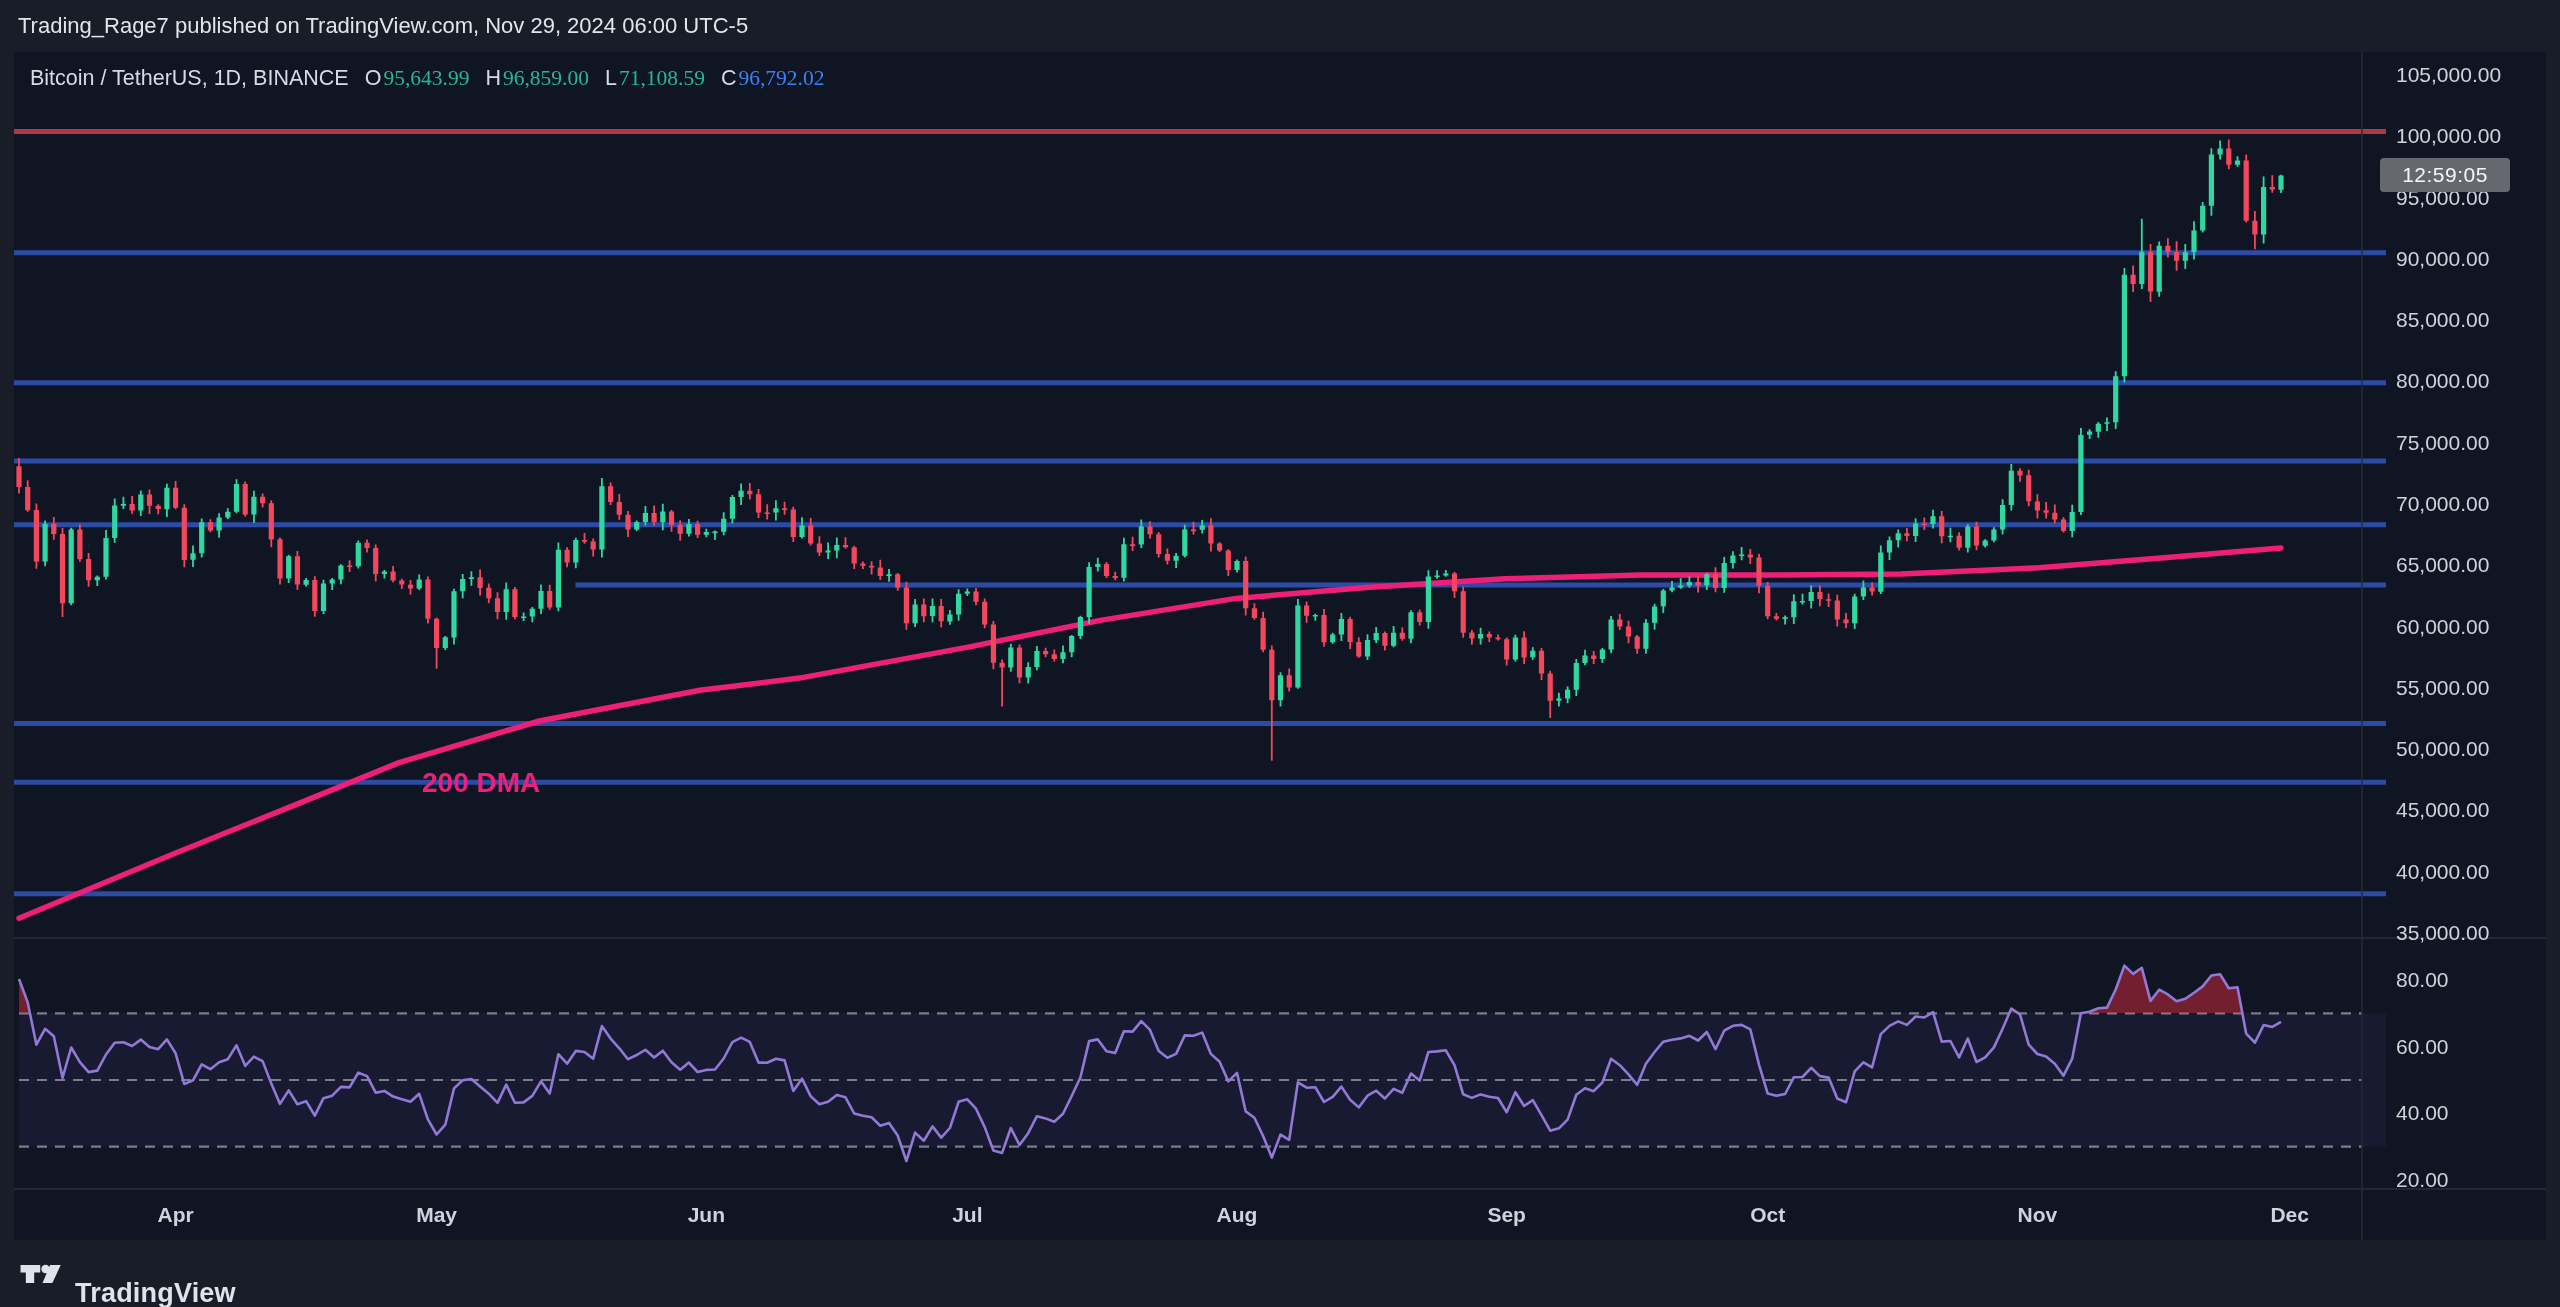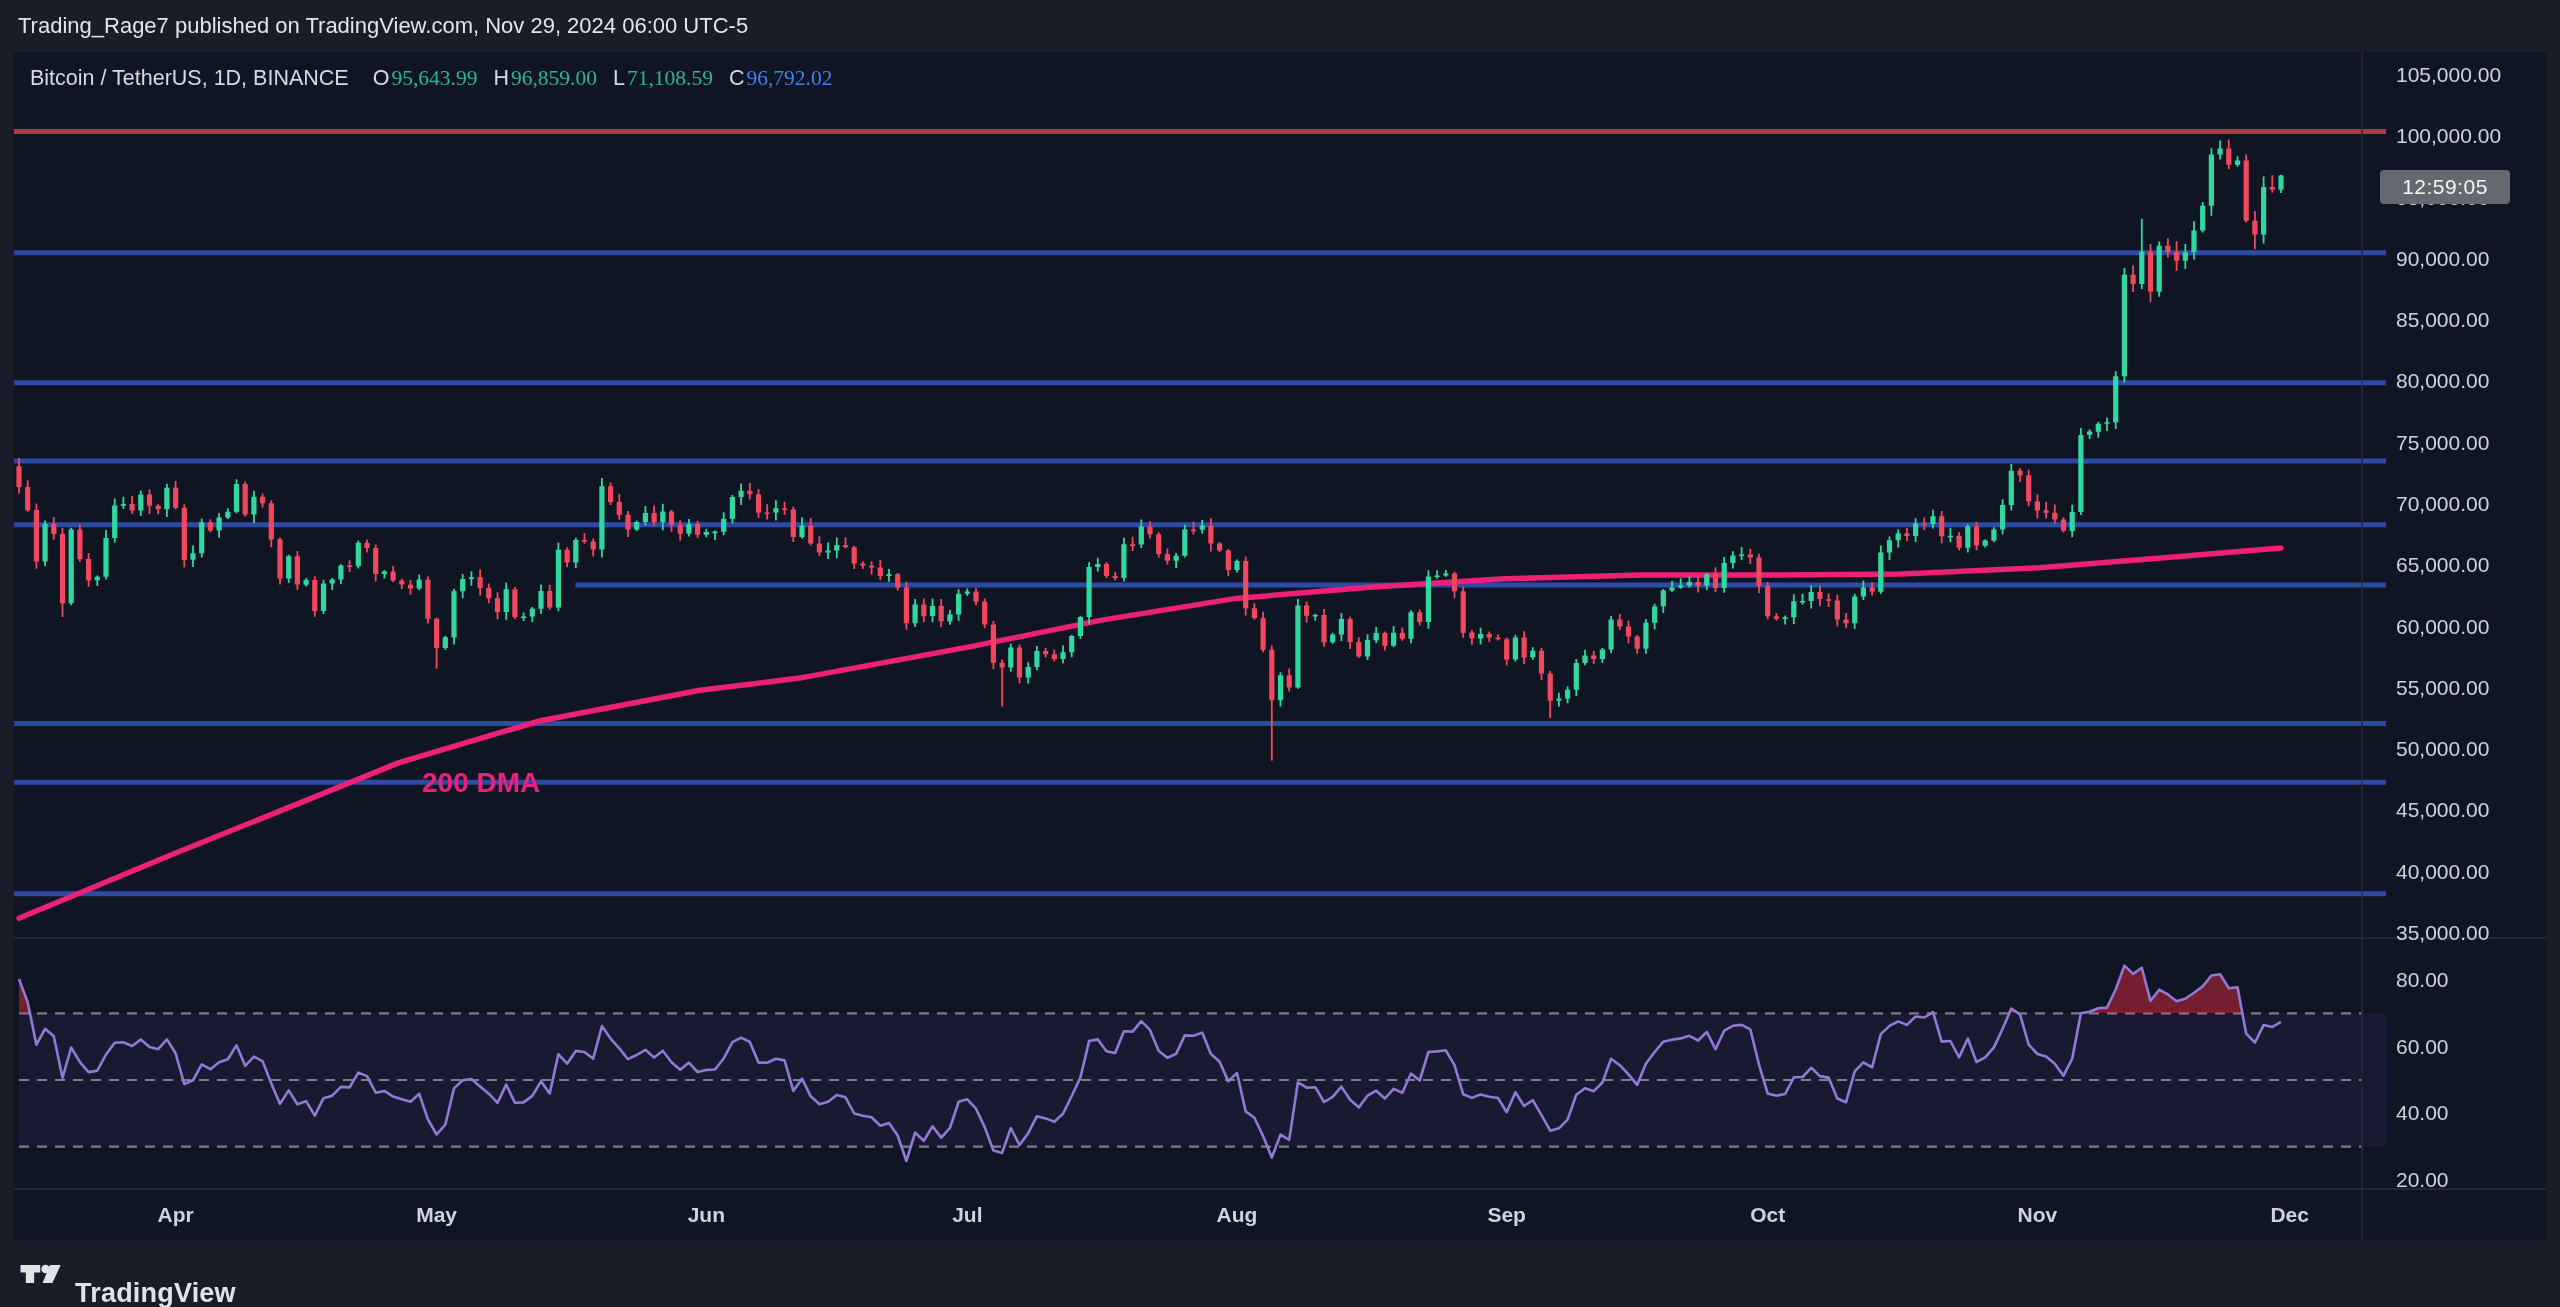--- a/index.html
+++ b/index.html
@@ -3,26 +3,26 @@
 <meta charset="utf-8">
 <style>
   html,body{margin:0;padding:0;background:#191d28;}
   .page{position:relative;width:2560px;height:1307px;background:#191d28;overflow:hidden;
         font-family:"Liberation Sans",sans-serif;}
   .topbar{position:absolute;left:0;top:0;width:2560px;height:52px;display:flex;align-items:center;
           padding-left:18px;box-sizing:border-box;color:#e2e5eb;font-size:22px;font-weight:400;}
   .panel{position:absolute;left:14px;top:52px;width:2532px;height:1188px;background:#101523;}
   .panel svg{position:absolute;left:0;top:0;}
   .legend{position:absolute;left:16px;top:14px;font-size:21.5px;color:#d6dae2;display:flex;
-          align-items:center;gap:24px;white-space:nowrap;}
+          align-items:center;gap:16px;white-space:nowrap;}
   .legend .ohlc{display:flex;gap:16px;}
   .legend .kv{display:flex;gap:2px;}
   .legend .k{color:#d6dae2;}
   .legend .v{color:#27b795;font-family:Liberation Serif, serif;}
-  .countdown{position:absolute;left:2366px;top:118px;width:130px;height:34px;background:#65686f;
+  .countdown{position:absolute;left:2366px;top:106px;width:130px;height:34px;background:#65686f;
              border-radius:4px;color:#f5f6f8;font-size:21px;display:flex;align-items:center;
              justify-content:center;letter-spacing:0.5px;}
   .footer{position:absolute;left:0;top:1240px;width:2560px;height:67px;display:flex;align-items:center;
           gap:12px;padding-left:19px;box-sizing:border-box;}
   .footer .brand{color:#dfe3ea;font-size:27px;font-weight:600;letter-spacing:0.2px;margin-top:40px;}
 </style>
 </head>
 <body>
 
 <div class="page">

